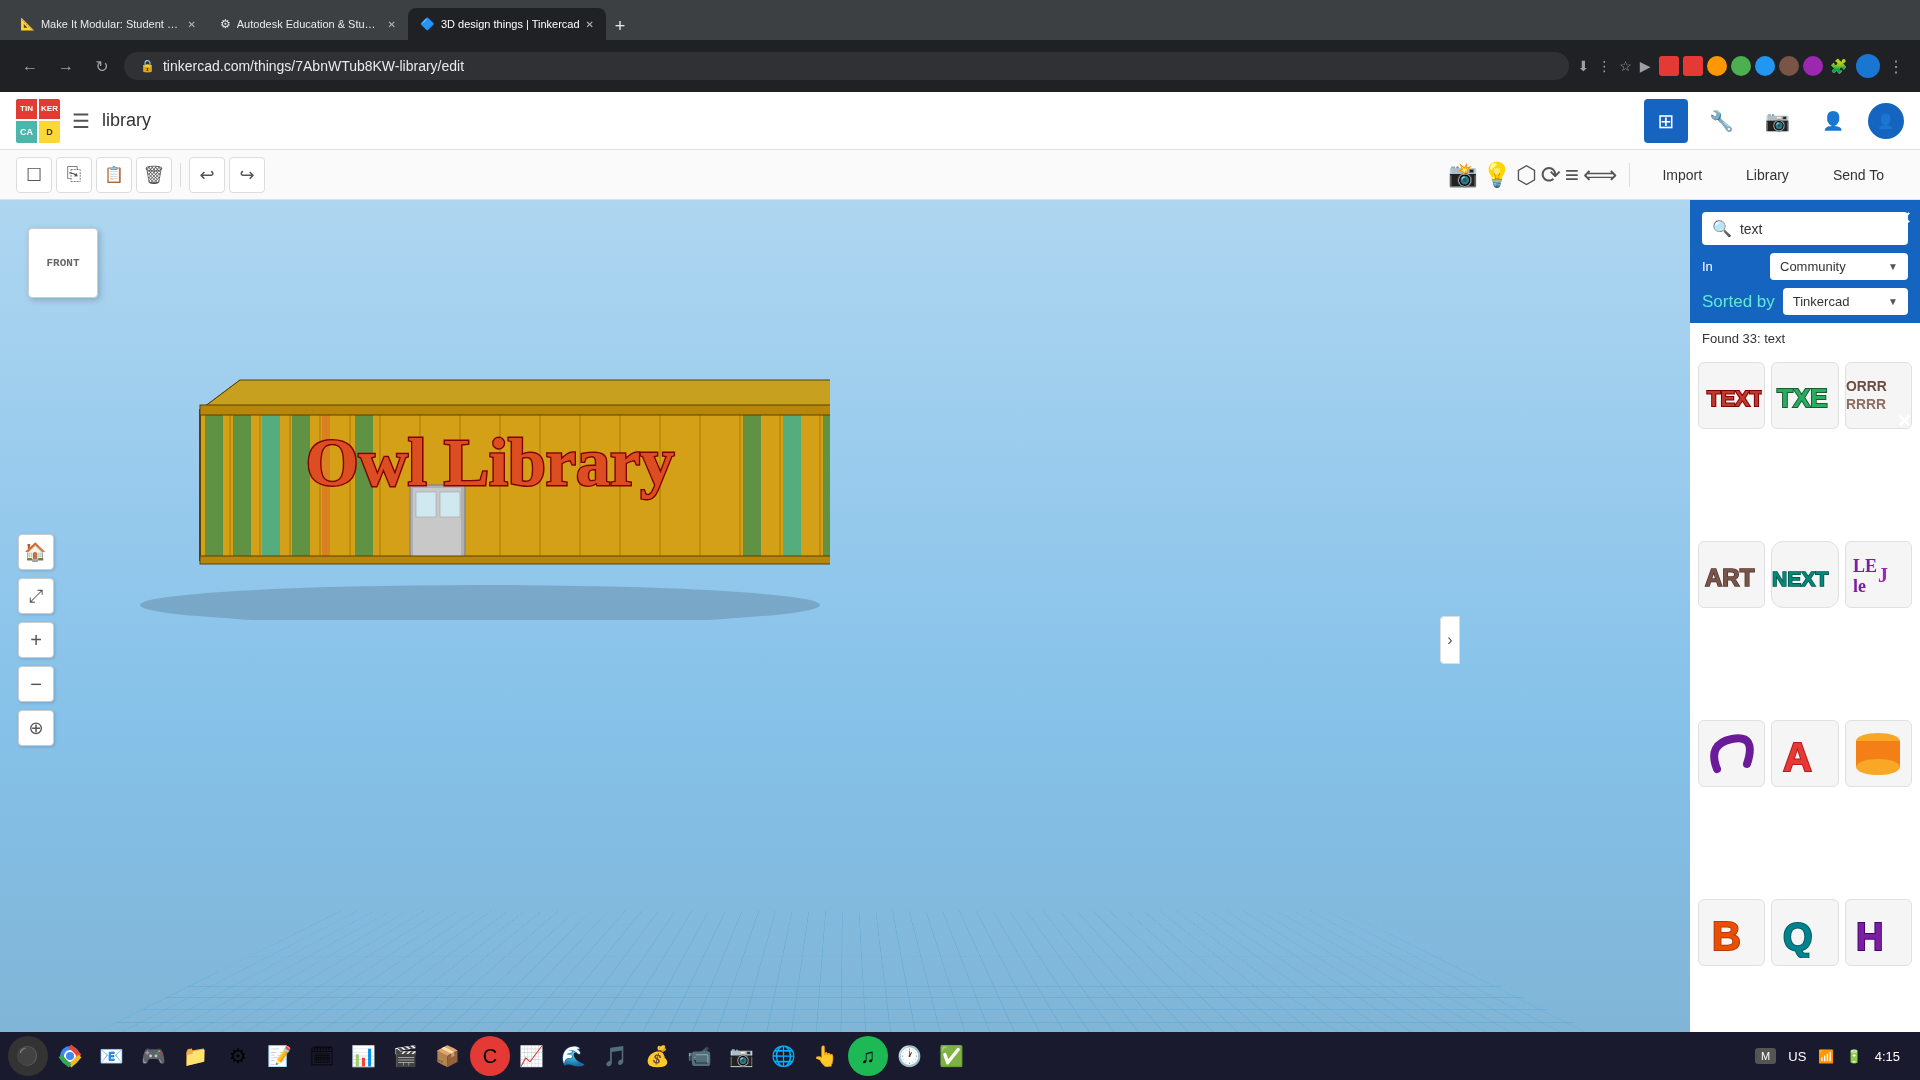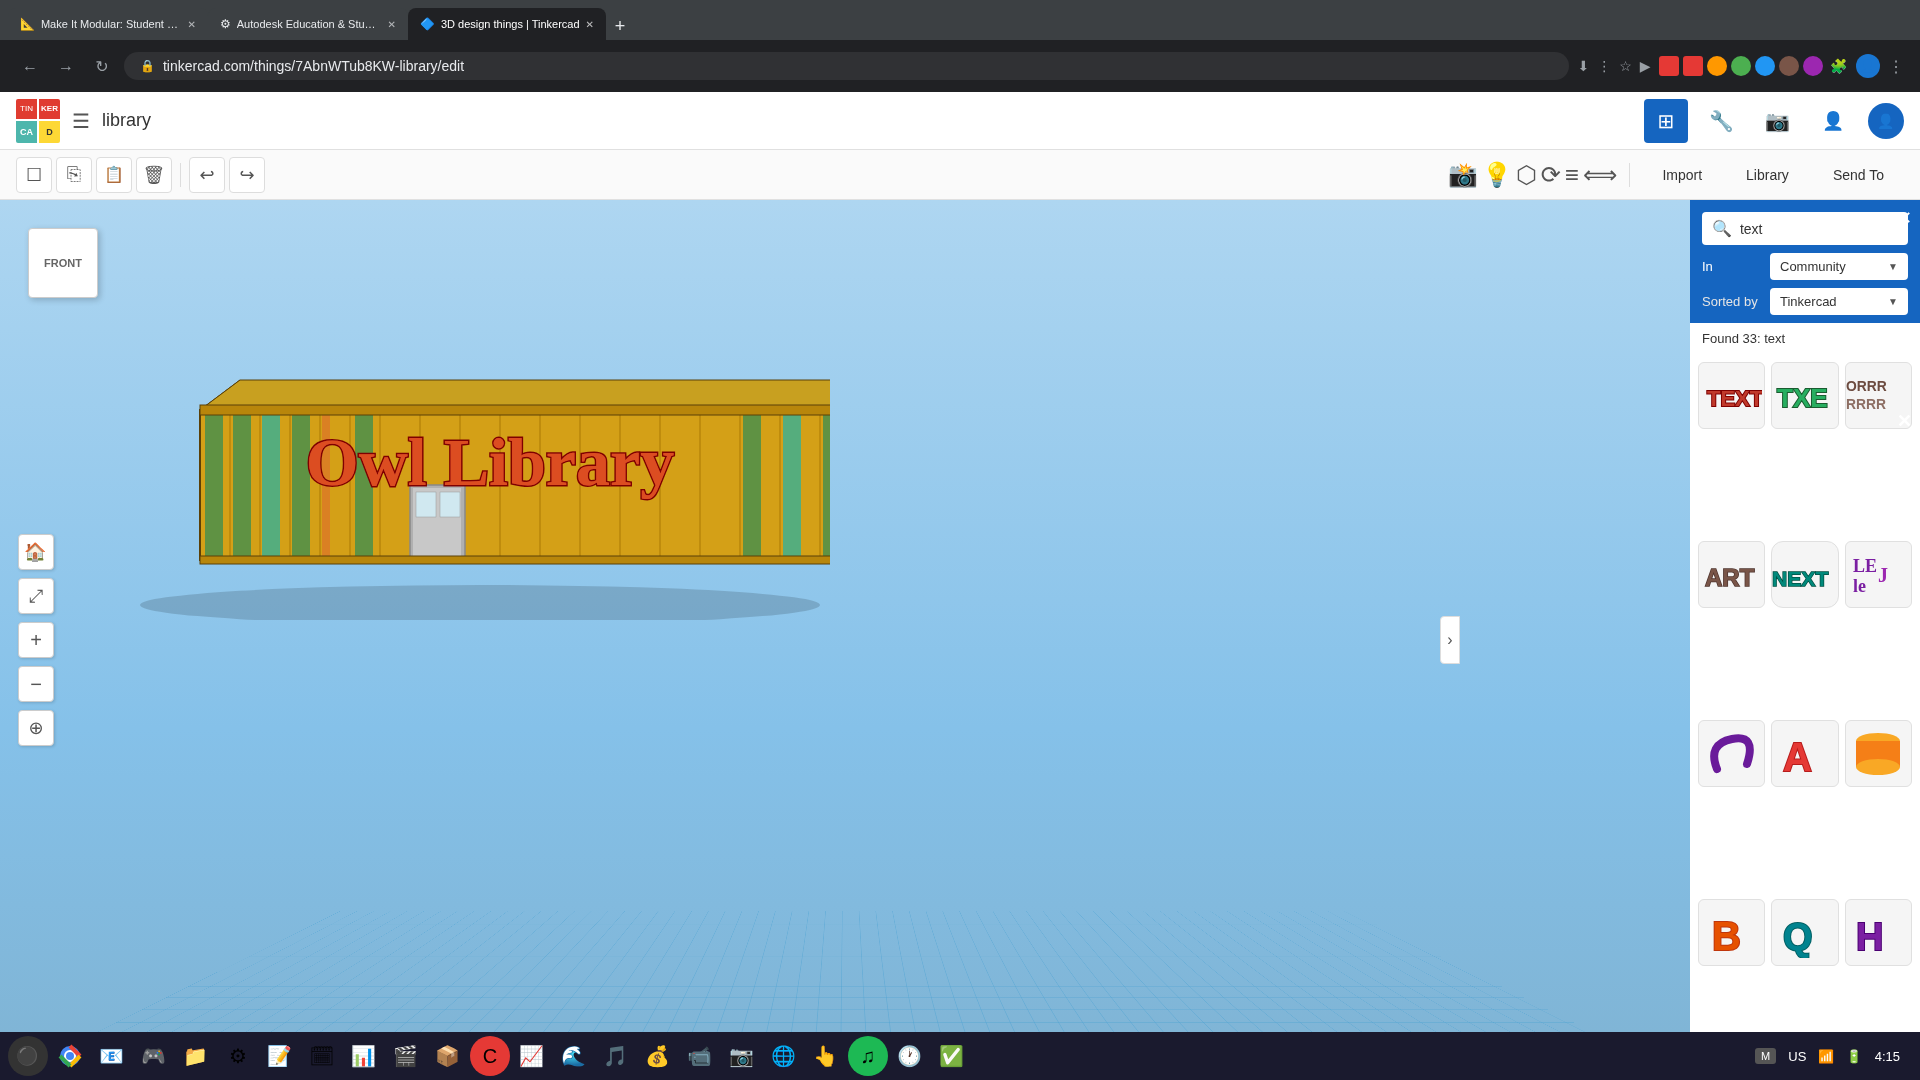--- a/index.html
+++ b/index.html
@@ -55,21 +55,21 @@
     <div style="width:24px;height:24px;border-radius:50%;background:#1976d2;display:flex;align-items:center;justify-content:center;color:white;font-size:12px;cursor:pointer;">👤</div>
     <div style="color:#9aa0a6;font-size:16px;cursor:pointer;">⋮</div>
   </div>
 </div>
 
 <div style="display:flex;flex-direction:column;height:calc(1080px - 92px);background:#f5f5f5;">
 
   <div style="display:flex;align-items:center;background:#ffffff;border-bottom:1px solid #e0e0e0;height:58px;padding:0 16px;gap:12px;">
 
     <div style="width:44px;height:44px;display:grid;grid-template-columns:1fr 1fr;gap:2px;cursor:pointer;">
-      <div style="background:#e03c31;display:flex;align-items:center;justify-content:center;font-size:8px;font-weight:normal;color:white;border-radius:2px 0 0 0;">TIN</div>
+      <div style="background:#e03c31;display:flex;align-items:center;justify-content:center;font-size:8px;font-weight:bold;color:white;border-radius:2px 0 0 0;">TIN</div>
       <div style="background:#e03c31;display:flex;align-items:center;justify-content:center;font-size:8px;font-weight:bold;color:white;border-radius:0 2px 0 0;">KER</div>
       <div style="background:#4db6ac;display:flex;align-items:center;justify-content:center;font-size:9px;font-weight:bold;color:white;border-radius:0 0 0 2px;">CA</div>
       <div style="background:#fdd835;display:flex;align-items:center;justify-content:center;font-size:9px;font-weight:bold;color:#333;border-radius:0 0 2px 0;">D</div>
     </div>
     <div style="font-size:20px;color:#555;cursor:pointer;">☰</div>
     <div style="font-size:18px;color:#333;font-weight:500;">library</div>
     <div style="flex:1;"></div>
 
     <div style="width:44px;height:44px;display:flex;align-items:center;justify-content:center;cursor:pointer;border-radius:4px;color:white;font-size:20px;background:#1565c0;">⊞</div>
     <div style="width:44px;height:44px;display:flex;align-items:center;justify-content:center;cursor:pointer;border-radius:4px;color:#555;font-size:20px;">🔧</div>
@@ -101,21 +101,21 @@
     <button style="padding:8px 20px;border:none;font-size:14px;cursor:pointer;font-weight:500;color:#333;background:transparent;border-radius:4px;">Library</button>
     <button style="padding:8px 20px;border:none;font-size:14px;cursor:pointer;font-weight:500;color:#333;background:transparent;border-radius:4px;">Send To</button>
   </div>
 
   <div style="display:flex;flex:1;overflow:hidden;position:relative;">
 
     <div style="flex:1;position:relative;overflow:hidden;background:linear-gradient(180deg, #aed6f1 0%, #85c1e9 60%, #7fb3d3 100%);">
 
       <div style="position:absolute;bottom:0;left:0;right:0;height:50%;background-image:linear-gradient(rgba(70,160,210,0.4) 1px, transparent 1px),linear-gradient(90deg, rgba(70,160,210,0.4) 1px, transparent 1px);background-size:28px 28px;transform:perspective(500px) rotateX(50deg);transform-origin:bottom center;"></div>
 
-      <div style="position:absolute;top:28px;left:28px;width:70px;height:70px;background:white;border:1px solid #ccc;border-radius:4px;display:flex;align-items:center;justify-content:center;box-shadow:2px 2px 6px rgba(0,0,0,0.2);">
+      <div style="position:absolute;top:28px;left:28px;width:70px;height:70px;background:white;border:1px solid #ccc;border-radius:4px;display:flex;align-items:center;justify-content:center;box-shadow:2px 2px 6px rgba(0,0,0,0.2);font-family:Liberation Mono, monospace;">
         <span style="font-size:11px;font-weight:bold;color:#666;">FRONT</span>
       </div>
 
       <div style="position:absolute;left:18px;top:50%;transform:translateY(-50%);display:flex;flex-direction:column;gap:8px;">
         <div style="width:36px;height:36px;background:white;border:1px solid #ccc;border-radius:4px;display:flex;align-items:center;justify-content:center;cursor:pointer;font-size:18px;color:#555;box-shadow:1px 1px 3px rgba(0,0,0,0.15);">🏠</div>
         <div style="width:36px;height:36px;background:white;border:1px solid #ccc;border-radius:4px;display:flex;align-items:center;justify-content:center;cursor:pointer;font-size:18px;color:#555;box-shadow:1px 1px 3px rgba(0,0,0,0.15);">⤢</div>
         <div style="width:36px;height:36px;background:white;border:1px solid #ccc;border-radius:4px;display:flex;align-items:center;justify-content:center;cursor:pointer;font-size:20px;color:#555;box-shadow:1px 1px 3px rgba(0,0,0,0.15);">+</div>
         <div style="width:36px;height:36px;background:white;border:1px solid #ccc;border-radius:4px;display:flex;align-items:center;justify-content:center;cursor:pointer;font-size:20px;color:#555;box-shadow:1px 1px 3px rgba(0,0,0,0.15);">−</div>
         <div style="width:36px;height:36px;background:white;border:1px solid #ccc;border-radius:4px;display:flex;align-items:center;justify-content:center;cursor:pointer;font-size:18px;color:#555;box-shadow:1px 1px 3px rgba(0,0,0,0.15);">⊕</div>
       </div>
@@ -205,21 +205,21 @@
 
       <div style="display:flex;align-items:center;padding:8px 12px;gap:8px;">
         <span style="color:white;font-size:13px;min-width:60px;">In</span>
         <div style="flex:1;background:white;border:none;border-radius:4px;padding:6px 10px;font-size:13px;color:#333;cursor:pointer;display:flex;align-items:center;justify-content:space-between;">
           <span>Community</span>
           <span style="font-size:10px;color:#555;">▼</span>
         </div>
       </div>
 
       <div style="display:flex;align-items:center;padding:0 12px 8px;gap:8px;">
-        <span style="color:#e5e5e5;font-size:13px;min-width:60px;">Sorted by</span>
+        <span style="color:#5eead4;font-size:17px;min-width:60px;">Sorted by</span>
         <div style="flex:1;background:white;border:none;border-radius:4px;padding:6px 10px;font-size:13px;color:#333;cursor:pointer;display:flex;align-items:center;justify-content:space-between;">
           <span>Tinkercad</span>
           <span style="font-size:10px;color:#555;">▼</span>
         </div>
       </div>
 
       <div style="background:white;padding:8px 12px;font-size:13px;color:#333;">
         <span>Found 33: text</span>
       </div>
 

